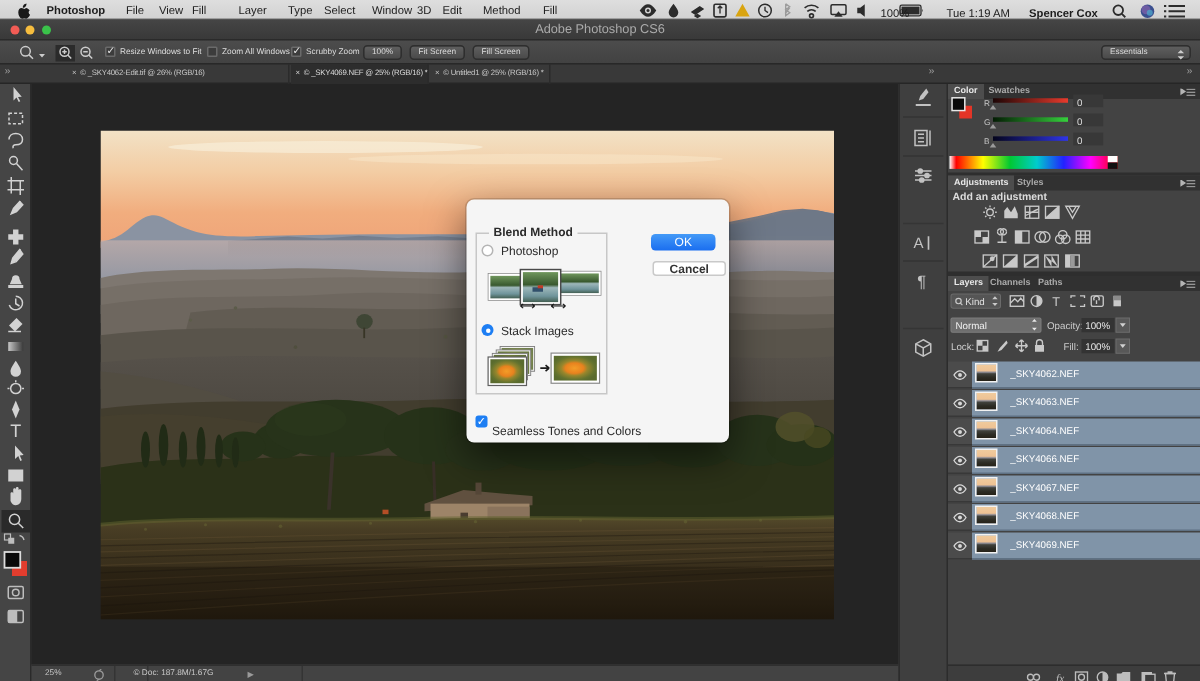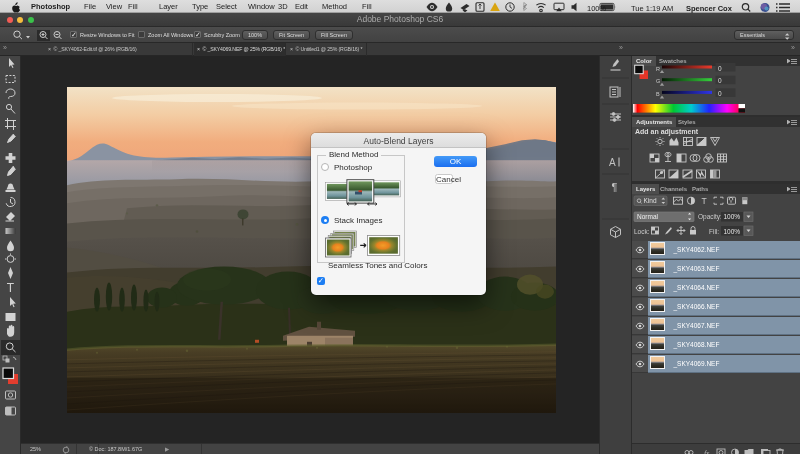--- a/index.html
+++ b/index.html
@@ -69,29 +69,29 @@
 .lname { position:absolute; left:25.5px; top:5.5px; font-size:6.5px; color:#ffffff; }
 
 
 #dialog { position:absolute; top:133px; left:311px; width:175px; height:162px;
   background:#f5f5f5; border-radius:5px; box-shadow:0 10px 26px rgba(0,0,0,.55), 0 0 0 1px rgba(0,0,0,.14);
   font-size:8px; color:#2b2b2b; }
 #dlgtitle { position:absolute; top:0; left:0; width:100%; height:15px; border-radius:5px 5px 0 0;
   background:linear-gradient(#ebebeb,#dddddd); border-bottom:1px solid #c3c3c3;
   text-align:center; line-height:16px; font-size:8.5px; color:#3f3f3f; }
 #groupbox { position:absolute; top:22px; left:6px; width:88px; height:108px; border:1px solid #c7c7c7; }
-#grouplabel { position:absolute; top:17px; left:15px; background:#f5f5f5; padding:0 3px; font-size:8px; color:#2b2b2b; }
+#grouplabel { position:absolute; top:17px; left:15px; background:#f5f5f5; padding:0 3px; font-size:8px; color:#2b2b2b;font-weight:bold; }
 .radio { position:absolute; width:8px; height:8px; border-radius:50%; }
 .radio.off { background:#ffffff; border:1px solid #b5b5b5; }
 .radio.on { background:#1d7ef3; }
 .radio.on:after { content:""; position:absolute; left:2.5px; top:2.5px; width:3px; height:3px; border-radius:50%; background:#fff; }
 #okbtn { position:absolute; top:23px; left:123px; width:43px; height:11px; border-radius:3px;
   background:linear-gradient(#449af7,#1a6ef0); color:#fff; text-align:center; line-height:11px; font-size:8px; }
-#cancelbtn { position:absolute; top:41px; left:124px; width:18px; height:10px; border-radius:2.5px;
-  background:#ffffff; border:1px solid #c9c9c9; color:#333; text-align:center; line-height:9px; font-size:8px; }
+#cancelbtn { position:absolute; top:41px; left:124px; width:49px; height:10px; border-radius:2.5px;
+  background:#ffffff; border:1px solid #c9c9c9; color:#333; text-align:center; line-height:9px; font-size:8px;font-weight:bold; }
 #sealcheck { position:absolute; top:144px; left:6px; width:8px; height:8px; border-radius:2px;
   background:#1d7ef3; color:#fff; font-size:7.5px; line-height:8px; text-align:center; }
 </style>
 </head>
 <body>
 <div id="stage">
 
 <div id="menubar">
   <svg class="mi" style="left:12px;top:1.5px" width="9" height="11" viewBox="0 0 100 115">
     <path fill="#1a1a1a" d="M63,0 C64,8 61,16 56,22 C51,28 43,32 36,31 C35,24 38,16 43,10 C48,4 57,1 63,0 Z"></path>
@@ -782,21 +782,20 @@
         <g transform="translate(148,5.5)">
               <path d="M-3,-2.5 H3 L2.4,3.5 H-2.4 Z"></path>
               <path d="M-4,-2.5 H4 M-1.2,-2.5 V-3.5 H1.2 V-2.5"></path>
             </g>
       </g>
     </svg>
   </div>
 </div>
 
 <div id="dialog">
-  <div id="dlgtitle">Auto-Blend Layers</div>
   <div id="groupbox"></div>
   <div id="grouplabel">Blend Method</div>
   <div class="radio off" style="left:10px;top:30px;"></div>
   <span class="abs" style="left:23px;top:30px;">Photoshop</span>
   <svg class="abs" style="left:12px;top:44px" width="92" height="31" viewBox="0 0 92 31">
     <defs>
       <linearGradient id="riv" x1="0" y1="0" x2="0" y2="1">
         <stop offset="0" stop-color="#6f965c"></stop>
             <stop offset="0.42" stop-color="#39592f"></stop>
         <stop offset="0.52" stop-color="#9db7ba"></stop>
@@ -839,16 +838,16 @@
       <rect x="2.4" y="8" width="25.6" height="19" fill="#ffffff" stroke="#5f5f5f" stroke-width="0.8"></rect>
       <rect x="3.9" y="9.5" width="22.6" height="16" fill="url(#poppy)"></rect>
       <path d="M37.2,15.4 H43.1 M43.1,15.4 l-2.4,-2 M43.1,15.4 l-2.4,2" stroke="#1a1a1a" stroke-width="1.1" fill="none"></path>
       <rect x="44.4" y="5.4" width="32.3" height="20.1" fill="#ffffff" stroke="#8a8a8a" stroke-width="0.8"></rect>
       <rect x="46.2" y="7.2" width="28.7" height="16.5" fill="url(#poppy)"></rect>
     </g>
   </svg>
   <div id="okbtn">OK</div>
   <div id="cancelbtn">Cancel</div>
   <div id="sealcheck">✓</div>
-  <span class="abs" style="left:17px;top:128px;">Seamless Tones and Colors</span>
+  <span class="abs" style="left:17px;top:150px;">Seamless Tones and Colors</span>
 </div>
 
 </div>
 
 </body></html>

